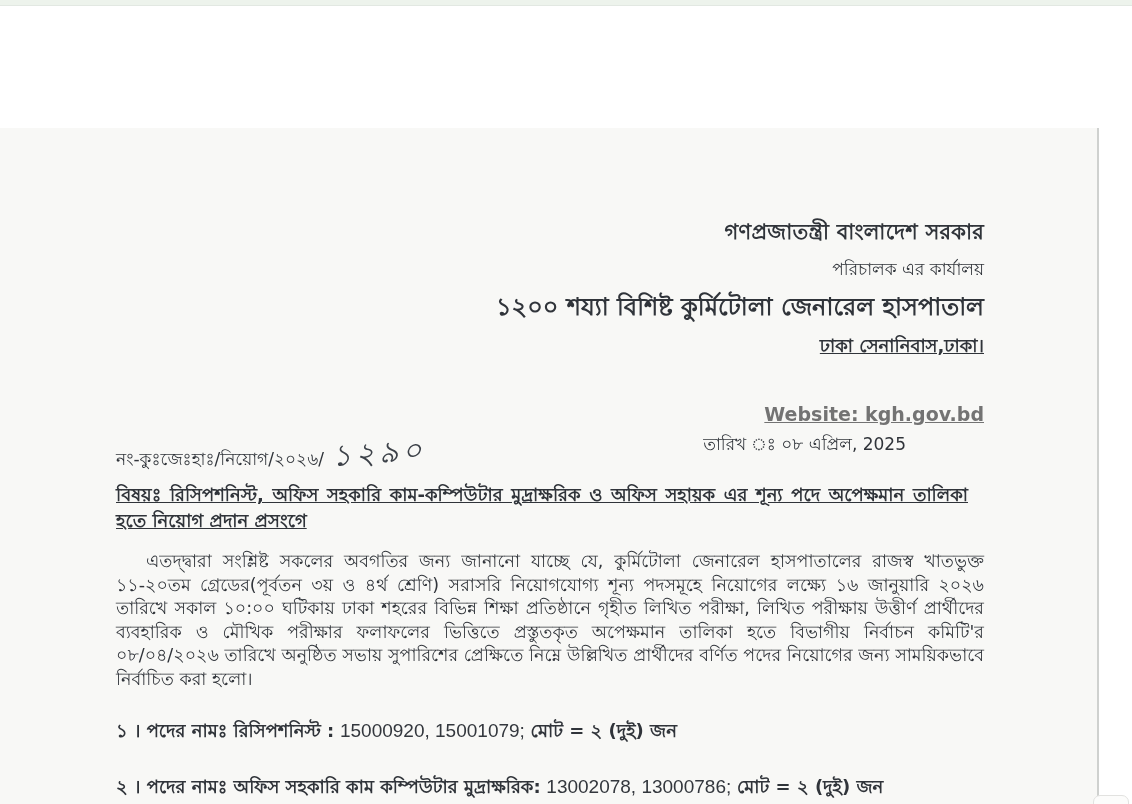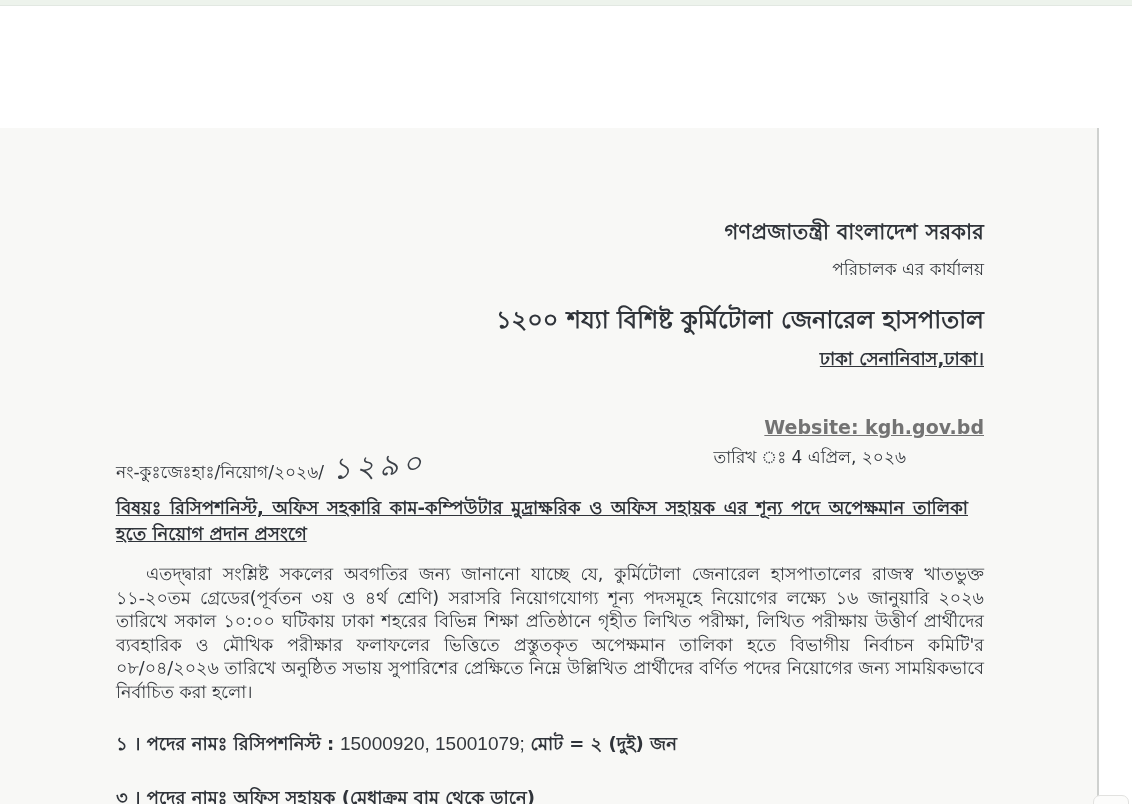--- a/index.html
+++ b/index.html
@@ -37,21 +37,21 @@
   }
   .lh-govt {
     font-size: 21px;
     font-weight: 700;
     margin-bottom: 5px;
     letter-spacing: 0.2px;
   }
   .lh-office {
     font-size: 17px;
     font-weight: 500;
-    margin-bottom: 17px;
+    margin-bottom: 4px;
   }
   .lh-hospital {
     font-size: 24px;
     font-weight: 600;
     margin-bottom: 4px;
   }
   .lh-address {
     font-size: 18px;
     font-weight: 600;
     text-decoration: underline;
@@ -139,33 +139,38 @@
       <div class="lh-office">পরিচালক এর কার্যালয়</div>
       <div class="lh-hospital">১২০০ শয্যা বিশিষ্ট কুর্মিটোলা জেনারেল হাসপাতাল</div>
       <div class="lh-address">ঢাকা সেনানিবাস,ঢাকা।</div>
       <div class="lh-website">Website: kgh.gov.bd</div>
     </div>
 
     <div class="refline">
       <div class="memo-wrap">
         <span>নং-কুঃজেঃহাঃ/নিয়োগ/২০২৬/</span><span class="handwritten">১২৯০</span>
       </div>
-      <div class="dateline">তারিখ ঃ 4 এপ্রিল, ২০২৬</div>
+      <div class="dateline">তারিখ ঃ ০৮ এপ্রিল, 2025</div>
     </div>
 
     <div class="subject">বিষয়ঃ রিসিপশনিস্ট, অফিস সহকারি কাম-কম্পিউটার মুদ্রাক্ষরিক ও অফিস সহায়ক এর শূন্য পদে অপেক্ষমান তালিকা হতে নিয়োগ প্রদান প্রসংগে</div>
 
     <p class="bodytext">এতদ্দ্বারা সংশ্লিষ্ট সকলের অবগতির জন্য জানানো যাচ্ছে যে, কুর্মিটোলা জেনারেল হাসপাতালের রাজস্ব খাতভুক্ত ১১-২০তম গ্রেডের(পূর্বতন ৩য় ও ৪র্থ শ্রেণি) সরাসরি নিয়োগযোগ্য শূন্য পদসমূহে নিয়োগের লক্ষ্যে ১৬ জানুয়ারি ২০২৬ তারিখে সকাল ১০:০০ ঘটিকায় ঢাকা শহরের বিভিন্ন শিক্ষা প্রতিষ্ঠানে গৃহীত লিখিত পরীক্ষা, লিখিত পরীক্ষায় উত্তীর্ণ প্রার্থীদের ব্যবহারিক ও মৌখিক পরীক্ষার ফলাফলের ভিত্তিতে প্রস্তুতকৃত অপেক্ষমান তালিকা হতে বিভাগীয় নির্বাচন কমিটি'র ০৮/০৪/২০২৬ তারিখে অনুষ্ঠিত সভায় সুপারিশের প্রেক্ষিতে নিম্নে উল্লিখিত প্রার্থীদের বর্ণিত পদের নিয়োগের জন্য সাময়িকভাবে নির্বাচিত করা হলো।</p>
 
     <div class="item">
       <span class="b">১ । পদের নামঃ রিসিপশনিস্ট :</span>
       <span class="num">15000920, 15001079;</span>
       <span class="b">মোট = ২ (দুই) জন</span>
     </div>
 
+    <div class="item">
+      <span class="b">২ । পদের নামঃ অফিস সহকারি কাম কম্পিউটার মুদ্রাক্ষরিক:</span>
+      <span class="num">13002078, 13000786;</span>
+      <span class="b">মোট = ২ (দুই) জন</span>
+    </div>
 
     <div class="item item-3">
       <span class="b">৩ । পদের নামঃ অফিস সহায়ক (মেধাক্রম বাম থেকে ডানে)</span>
     </div>
 
   </div>
 </div>
 
 <div class="corner-widget"></div>
 

